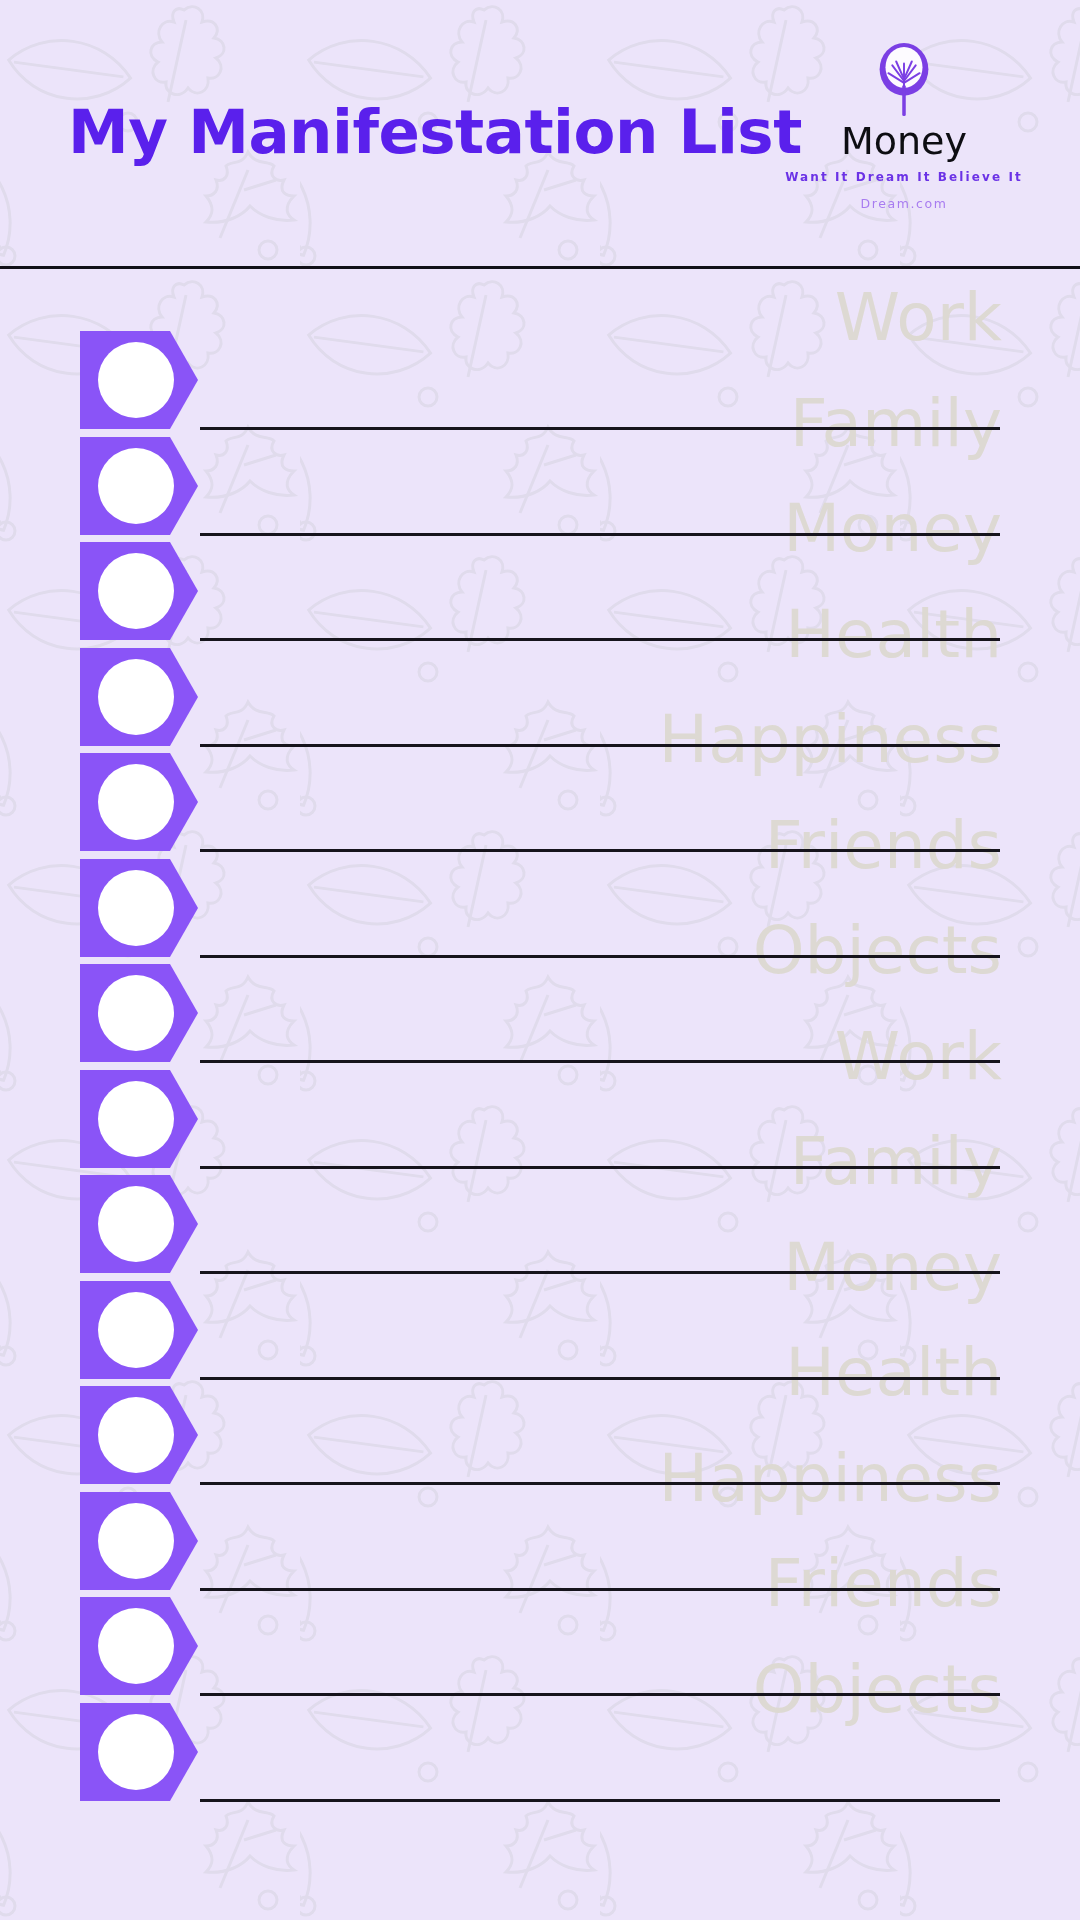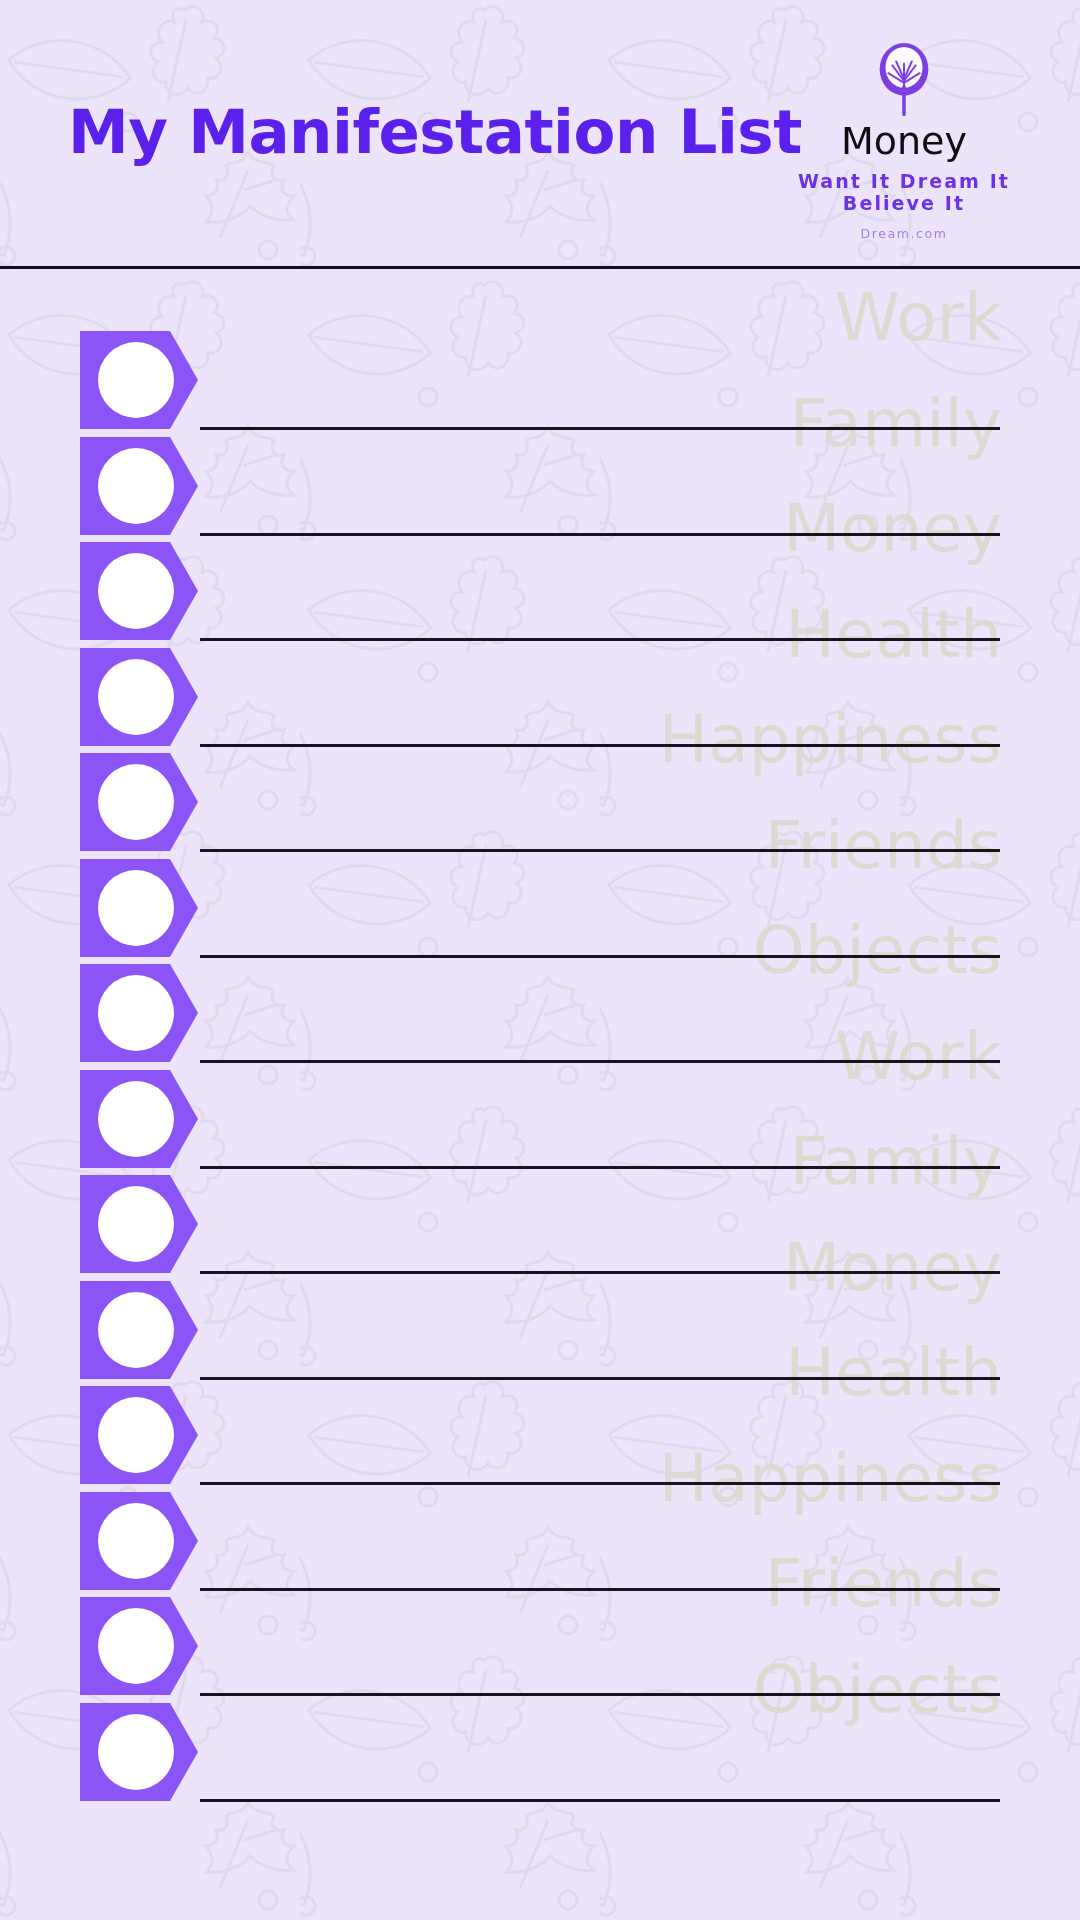--- a/index.html
+++ b/index.html
@@ -75,21 +75,21 @@
     margin-top:2px;
     font-size:38px;
     font-weight:400;
     letter-spacing:0px;
     color:#0d0d12;
     font-family:"DejaVu Sans", sans-serif;
     line-height:1.05;
   }
   #brand-tagline {
     margin-top:8px;
-    font-size:19px;
+    font-size:12px;
     letter-spacing:2.1px;
     font-weight:bold;
     color:#6b32e6;
     font-family:"DejaVu Sans", sans-serif;
   }
   #brand-site {
     margin-top:12px;
     font-size:12.5px;
     letter-spacing:1.6px;
     color:#a87cf0;

